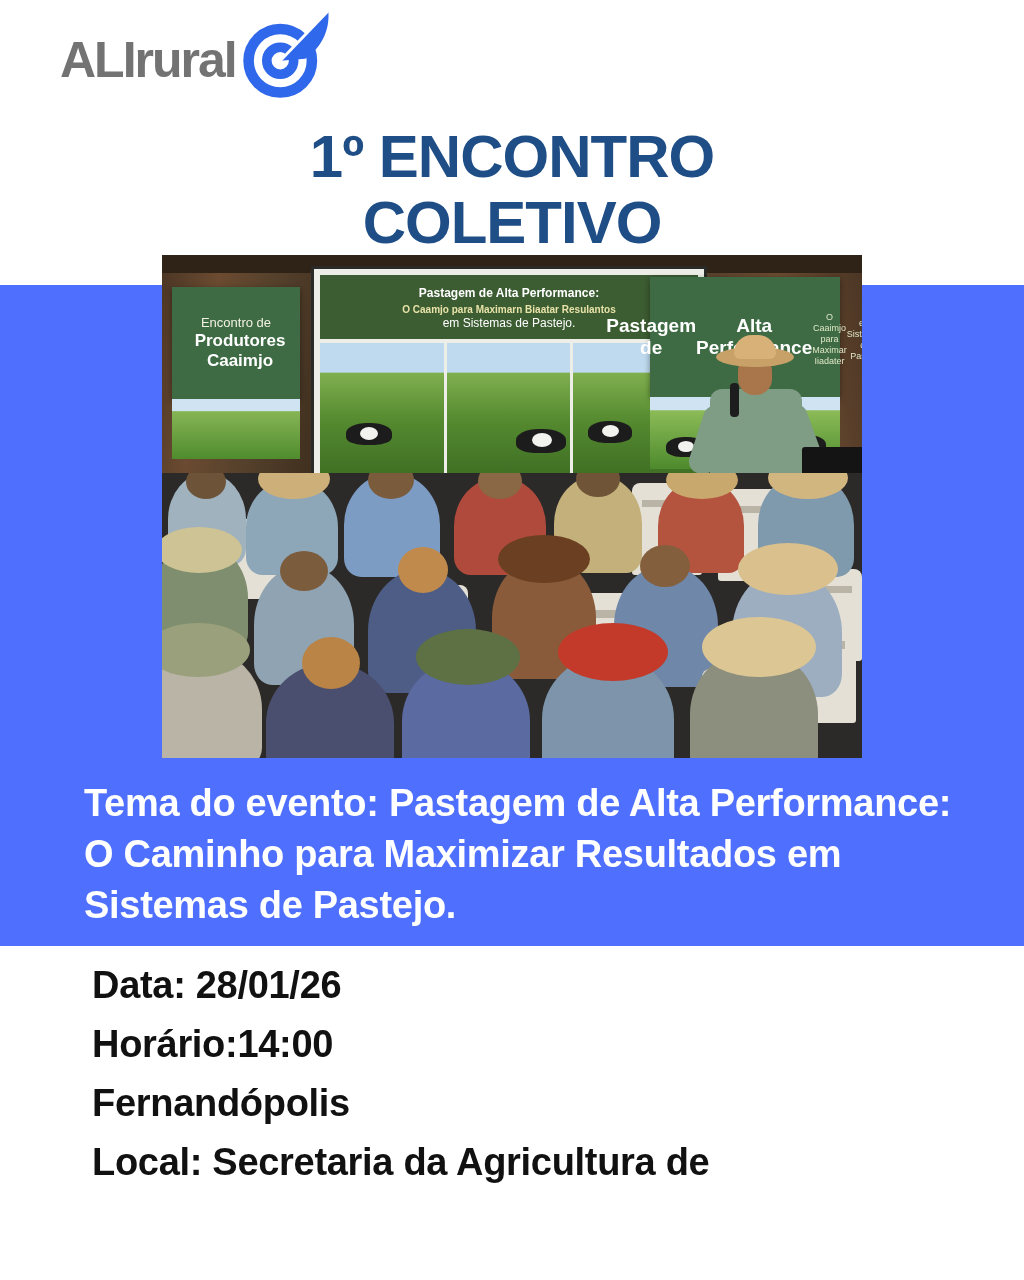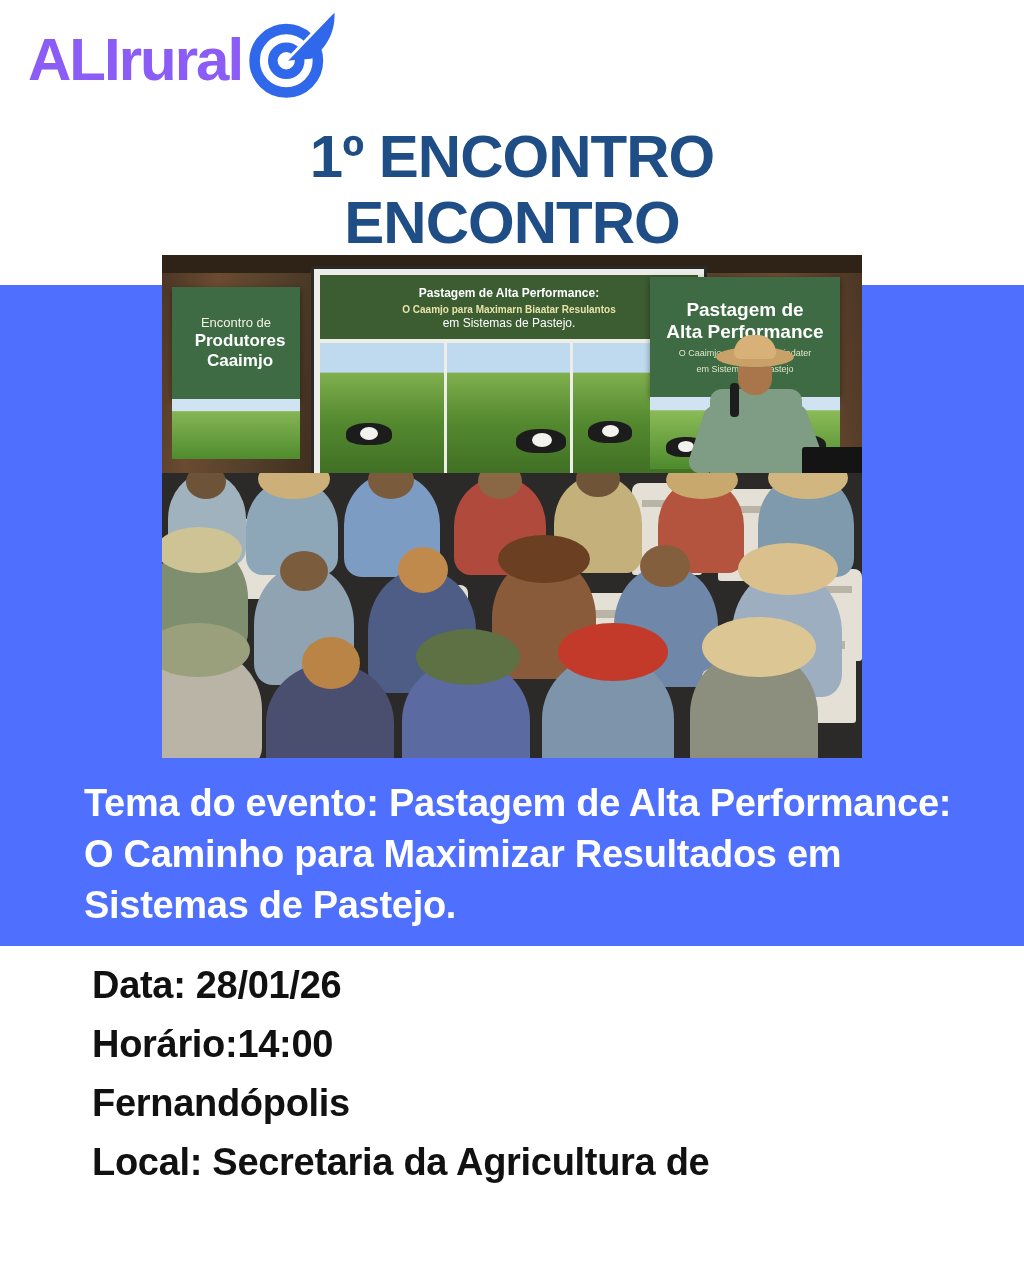--- a/index.html
+++ b/index.html
@@ -9,21 +9,21 @@
     font-family:"Liberation Sans", sans-serif;
     overflow:hidden;position:relative;
   }
   .poster{position:relative;width:1024px;height:1280px;background:#fff;overflow:hidden;}
 
   
   .blue-band{position:absolute;left:0;top:285px;width:1024px;height:661px;background:#4f70fe;z-index:1;}
 
   
   .logo{position:absolute;left:28px;top:8px;width:470px;height:104px;z-index:5;display:flex;align-items:center;}
-  .logo-word{font-size:60px;line-height:74px;font-weight:bold;color:#8b5cf6;letter-spacing:-2px;white-space:nowrap;font-family:"Liberation Sans",sans-serif;}
+  .logo-word{font-size:50px;line-height:74px;font-weight:bold;color:#737373;letter-spacing:-2px;white-space:nowrap;font-family:"Liberation Sans",sans-serif;margin-left:32px;}
   .logo-word .thin{font-weight:bold;}
   .logo-mark{margin-left:2px;margin-top:-6px;}
 
   
   .title{position:absolute;left:0;top:124px;width:1024px;z-index:5;text-align:center;
     color:#1f4e87;font-size:60px;line-height:66px;font-weight:bold;letter-spacing:-1px;}
 
   
   .photo{position:absolute;left:162px;top:255px;width:700px;height:503px;z-index:6;overflow:hidden;background:#4a3726;}
   .ph-wallL{position:absolute;left:0;top:0;width:160px;height:230px;
@@ -49,21 +49,21 @@
   
   .bannerL{position:absolute;left:10px;top:32px;width:128px;height:112px;background:#3e6b43;
     box-shadow:0 2px 6px rgba(0,0,0,.4);display:flex;flex-direction:column;align-items:center;justify-content:center;}
   .bannerL .l1{color:#f3f1e4;font-size:13px;line-height:16px;}
   .bannerL .l2{color:#fff;font-size:17px;line-height:20px;font-weight:bold;padding-left:8px;}
   .bannerL-img{position:absolute;left:10px;top:144px;width:128px;height:60px;
     background:linear-gradient(#cfe3f2 0%,#cfe3f2 20%,#86b455 21%,#4f8c2d 100%);}
 
   
   .bannerR{position:absolute;left:488px;top:22px;width:190px;height:120px;background:#3e6b43;
-    box-shadow:0 2px 6px rgba(0,0,0,.4);display:flex;flex-direction:column;align-items:center;justify-content:center;}
+    box-shadow:0 2px 6px rgba(0,0,0,.4);display:flex;flex-direction:row;align-items:center;justify-content:center;}
   .bannerR .r1{color:#fff;font-size:19px;line-height:22px;font-weight:bold;text-align:center;}
   .bannerR .r2{color:#dfe6c7;font-size:9px;line-height:11px;text-align:center;margin-top:5px;}
   .bannerR-img{position:absolute;left:488px;top:142px;width:190px;height:72px;
     background:linear-gradient(#cfe3f2 0%,#cfe3f2 18%,#8cbb58 19%,#4d8a2c 100%);}
 
   
   .spk-hat{position:absolute;left:554px;top:92px;width:78px;height:20px;background:#c8a168;border-radius:50%;z-index:4;}
   .spk-hat2{position:absolute;left:572px;top:80px;width:42px;height:24px;background:#d8b179;border-radius:18px 18px 6px 6px;z-index:4;}
   .spk-head{position:absolute;left:576px;top:100px;width:34px;height:40px;background:#a9764c;border-radius:16px;z-index:3;}
   .spk-body{position:absolute;left:548px;top:134px;width:92px;height:110px;background:#7f9d84;border-radius:12px 12px 4px 4px;z-index:3;}
@@ -113,21 +113,21 @@
         <circle cx="44" cy="56" r="33" fill="none" stroke="#2f68ea" stroke-width="11"></circle>
         <circle cx="44" cy="56" r="14" fill="none" stroke="#2f68ea" stroke-width="10"></circle>
         <path d="M44 56 L94 4 C96 22 88 42 70 54 Z" fill="#2f68ea"></path>
         <path d="M44 56 L94 4" stroke="#ffffff" stroke-width="3" fill="none"></path>
       </svg>
     </div>
   </div>
 
   <div class="title">
     <div>1º ENCONTRO</div>
-    <div>ENCONTRO</div>
+    <div>COLETIVO</div>
   </div>
 
   <div class="photo">
     <div class="ph-wallL"></div>
     <div class="ph-wallR"></div>
     <div class="ph-wallTop"></div>
 
     <div class="bannerL">
       <div class="l1">Encontro de</div>
       <div class="l2">Produtores</div>

